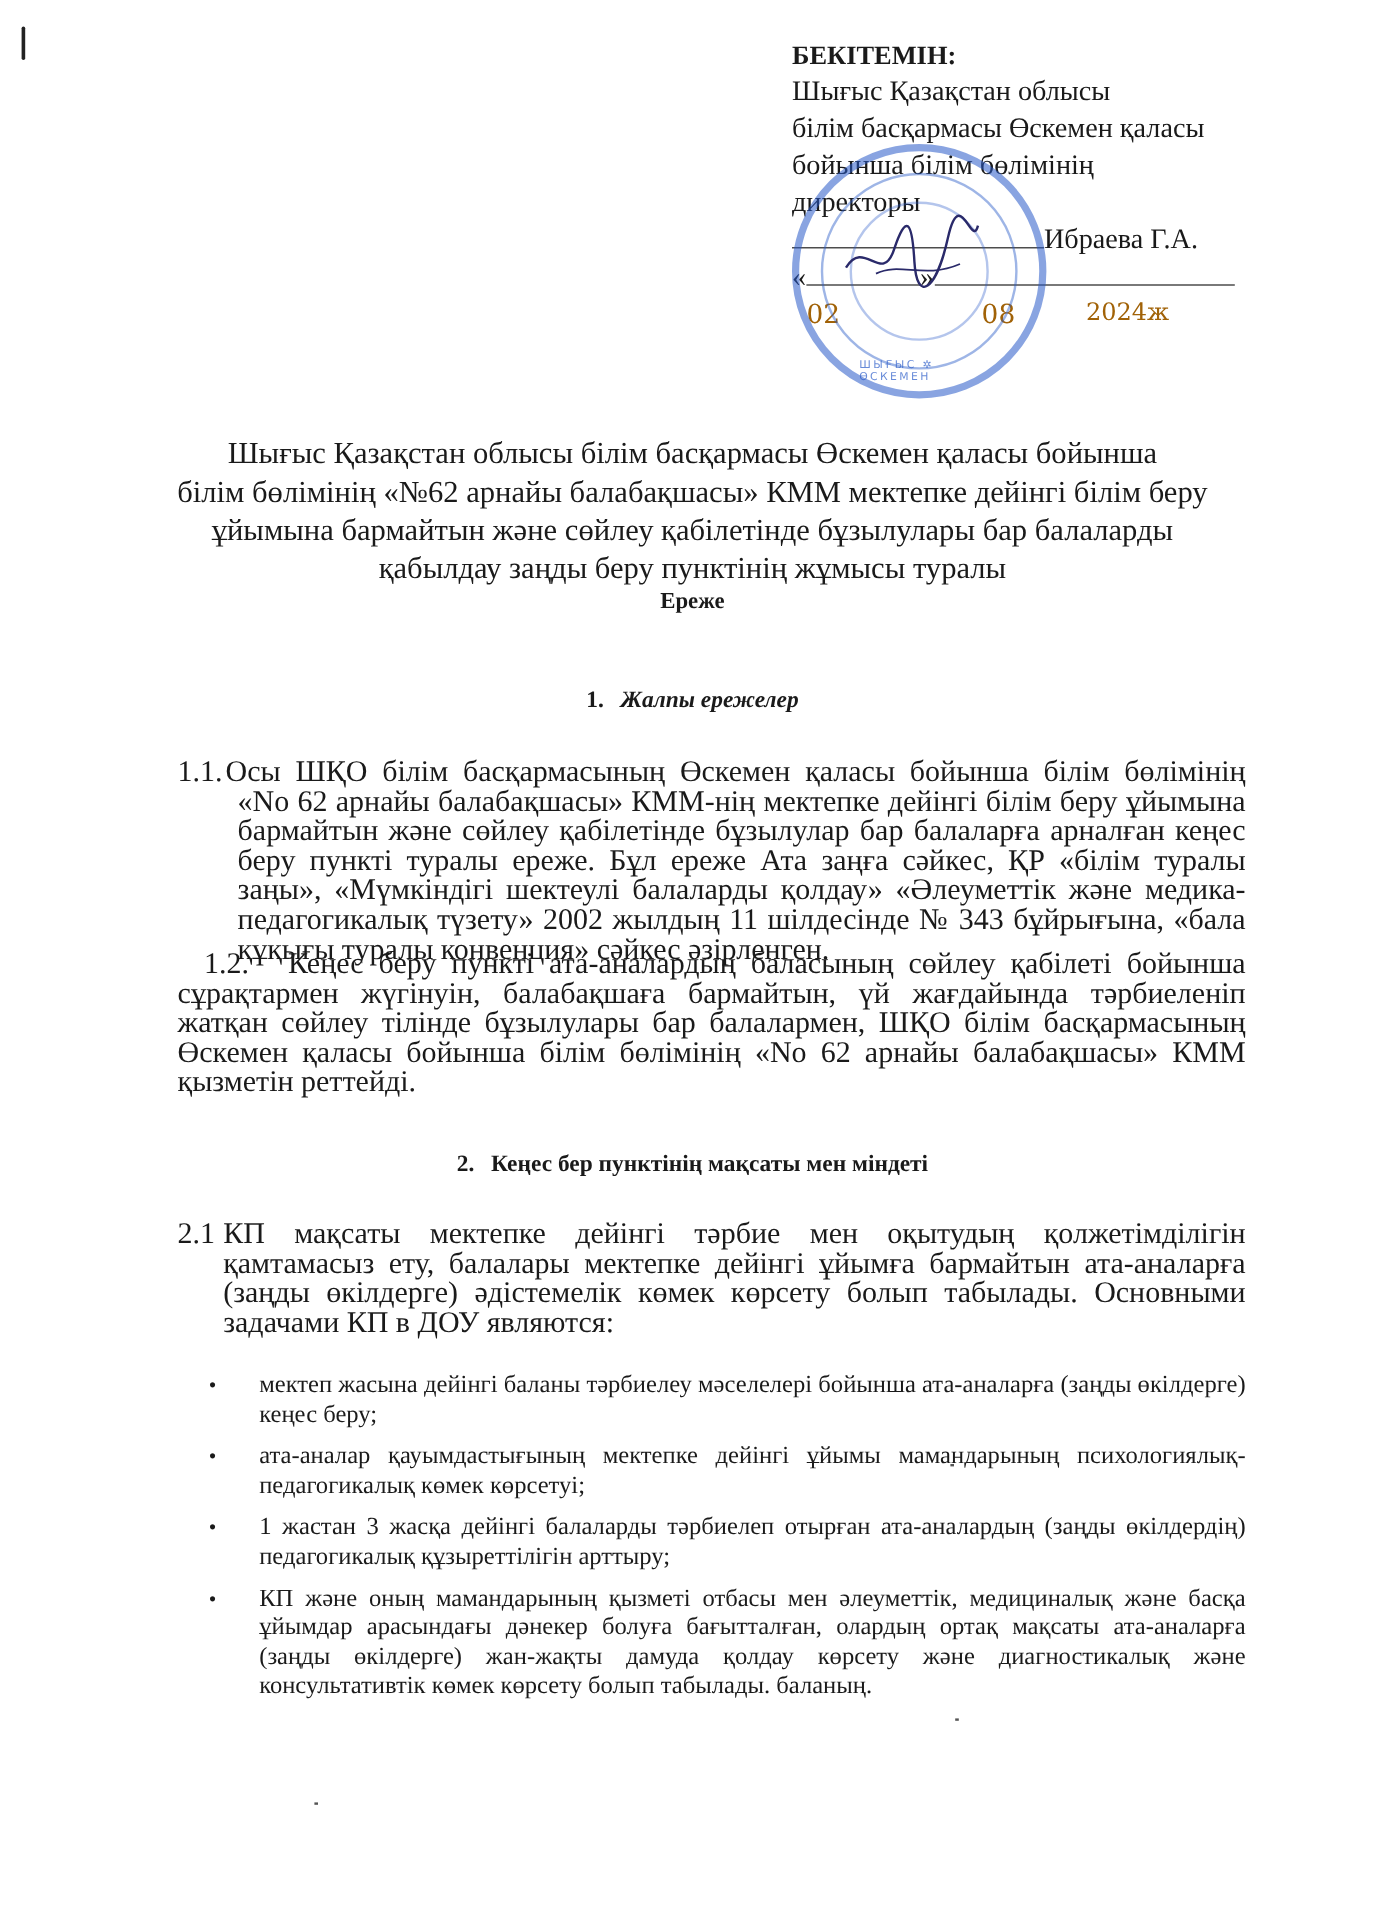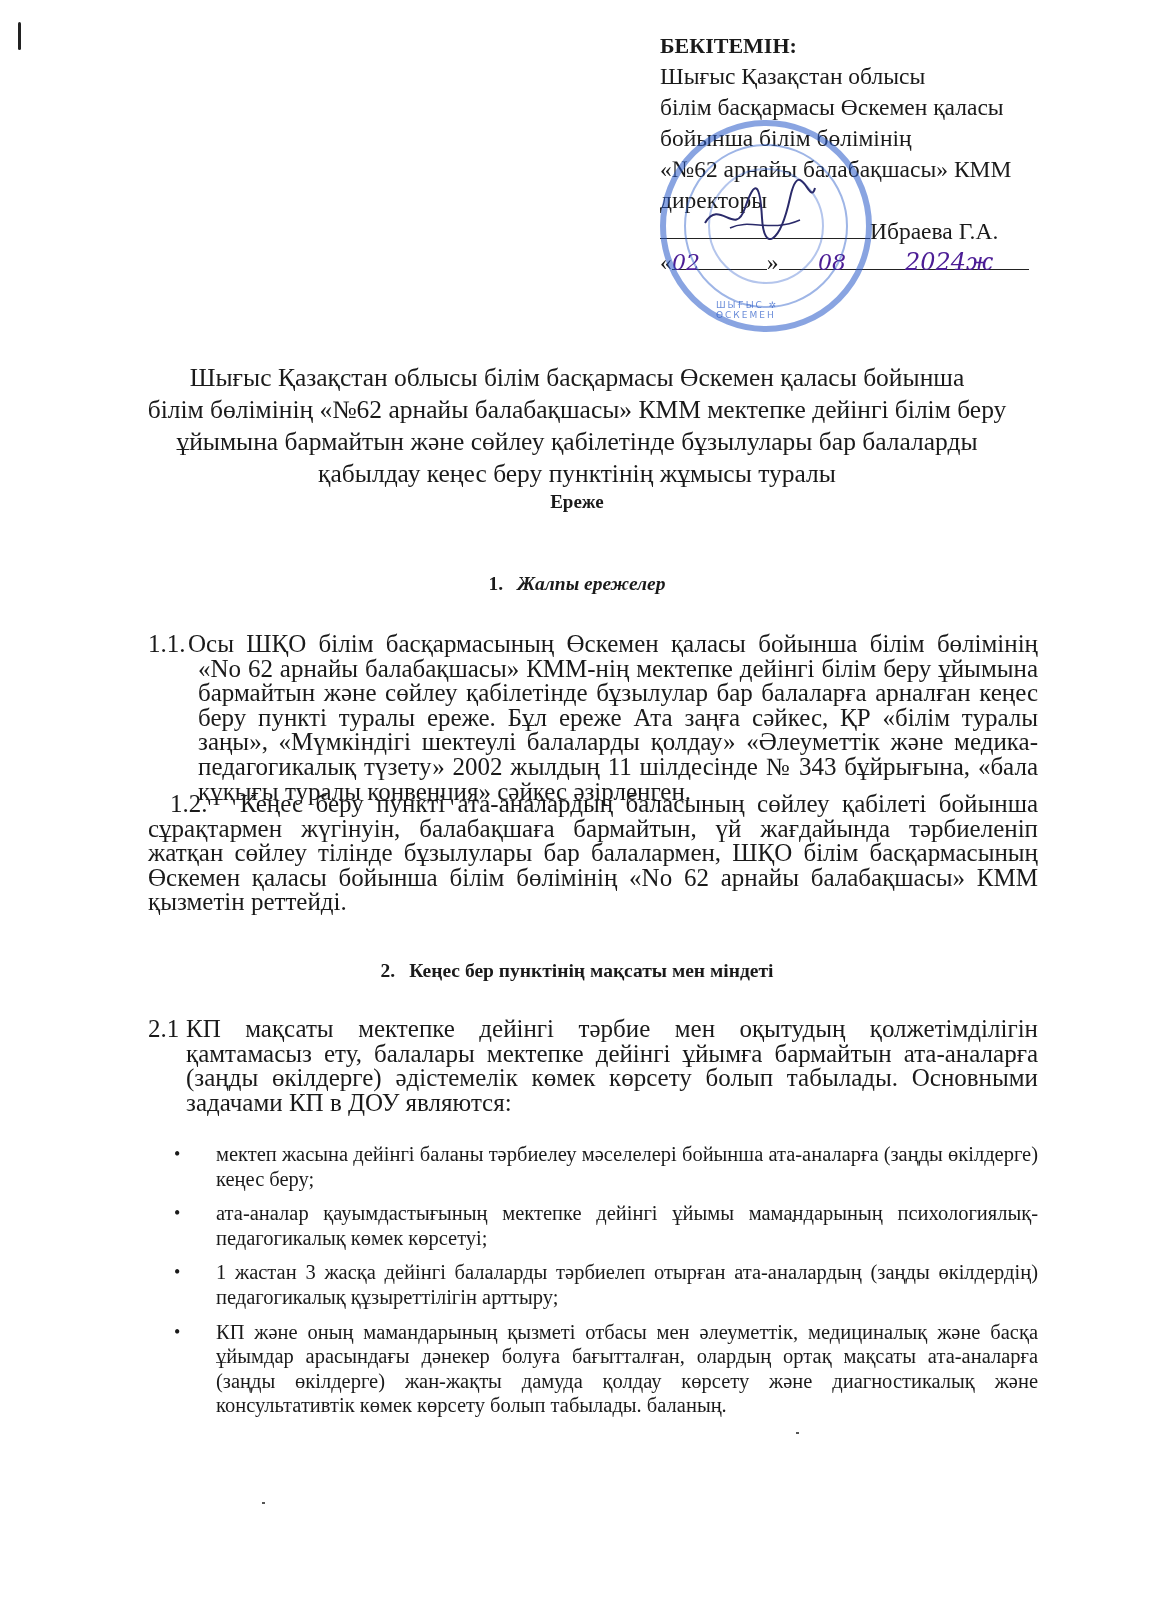--- a/index.html
+++ b/index.html
@@ -20,22 +20,22 @@
   .stamp { position: absolute; left: 660px; top: 120px; width: 200px; height: 200px;
            border-radius: 50%; border: 6px solid rgba(40,90,200,0.55); pointer-events: none; }
   .stamp::before { content: ""; position: absolute; inset: 18px; border-radius: 50%;
                    border: 2px solid rgba(40,90,200,0.45); }
   .stamp::after { content: ""; position: absolute; inset: 42px; border-radius: 50%;
                   border: 2px solid rgba(40,90,200,0.35); }
   .stamp-text { position: absolute; left: 50%; bottom: 6px; transform: translateX(-50%);
                 font-family: "DejaVu Sans", sans-serif; font-size: 9px; color: rgba(40,90,200,0.7);
                 letter-spacing: 2px; }
   .signature { position: absolute; left: 700px; top: 178px; width: 120px; height: 70px; pointer-events: none; }
-  .handwriting { position: absolute; font-family: "DejaVu Serif", serif; font-style: italic;
-                 color: #4c1d95; font-size: 22px; }
+  .handwriting { position: absolute; font-family: "DejaVu Serif", serif; 
+                 color: #a16207; font-size: 22px; }
   .title { position: absolute; left: 80px; top: 362px; width: 994px; text-align: center;
            font-size: 25.5px; line-height: 32px; }
   .title .subtitle { font-weight: bold; font-size: 19px; line-height: 24px; }
   .section-heading { position: absolute; width: 1154px; left: 0; text-align: center;
                      font-weight: bold; font-size: 19.5px; }
   .sh1 { top: 573px; }
   .sh2 { top: 960px; }
   .sh1 span.num, .sh2 span.num { margin-right: 14px; }
   .sh1 em, .sh1 .ital { font-style: italic; }
   .para { position: absolute; font-size: 25px; line-height: 24.6px; text-align: justify; }
@@ -56,47 +56,46 @@
 </head>
 <body>
 
 <div class="edge-mark"></div>
 
 <div class="approval">
   <div class="head">БЕКІТЕМІН:</div>
   <div class="line">Шығыс Қазақстан облысы</div>
   <div class="line">білім басқармасы Өскемен қаласы</div>
   <div class="line">бойынша білім бөлімінің</div>
-  <div class="line">«№62 арнайы балабақшасы» КММ</div>
   <div class="line">директоры</div>
   <div class="sig-row">
     <span class="sig-underline"></span><span>Ибраева Г.А.</span>
   </div>
   <div class="date-row">
     <span>«</span><span class="date-day"></span><span>»</span><span class="date-rest"></span>
   </div>
 </div>
 
 <span class="handwriting" style="left:672px;top:250px;">02</span>
 <span class="handwriting" style="left:818px;top:250px;">08</span>
-<span class="handwriting" style="left:905px;top:248px;font-size:24px;">2024ж</span>
+<span class="handwriting" style="left:905px;top:248px;font-size:20px;">2024ж</span>
 
 <div class="stamp">
   <span class="stamp-text">ШЫҒЫС ✲ ӨСКЕМЕН</span>
 </div>
 <svg class="signature" viewBox="0 0 120 70">
   <path d="M5 45 C 20 20, 35 60, 45 30 S 60 5, 62 40 S 80 65, 90 20 S 110 30, 115 10" fill="none" stroke="#2a2a6a" stroke-width="2"></path>
   <path d="M30 50 C 50 40, 70 55, 100 42" fill="none" stroke="#2a2a6a" stroke-width="1.5"></path>
 </svg>
 
 <div class="title">
   <div>Шығыс Қазақстан облысы білім басқармасы Өскемен қаласы бойынша</div>
   <div>білім бөлімінің «№62 арнайы балабақшасы» КММ мектепке дейінгі білім беру</div>
   <div>ұйымына бармайтын және сөйлеу қабілетінде бұзылулары бар балаларды</div>
-  <div>қабылдау кеңес беру пунктінің жұмысы туралы</div>
+  <div>қабылдау заңды беру пунктінің жұмысы туралы</div>
   <div class="subtitle">Ереже</div>
 </div>
 
 <div class="section-heading sh1">
   <span class="num">1.</span><span class="ital" style="">Жалпы ережелер</span>
 </div>
 
 <div class="para p11">
   <span class="num">1.1.</span>
   <div class="body">Осы ШҚО білім басқармасының Өскемен қаласы бойынша білім бөлімінің «No 62 арнайы балабақшасы» КММ-нің мектепке дейінгі білім беру ұйымына бармайтын және сөйлеу қабілетінде бұзылулар бар балаларға арналған кеңес беру пункті туралы ереже. Бұл ереже Ата заңға сәйкес, ҚР «білім туралы заңы», «Мүмкіндігі шектеулі балаларды қолдау» «Әлеуметтік және медика-педагогикалық  түзету» 2002 жылдың 11 шілдесінде № 343 бұйрығына, «бала құқығы туралы конвенция»  сәйкес әзірленген.</div>

